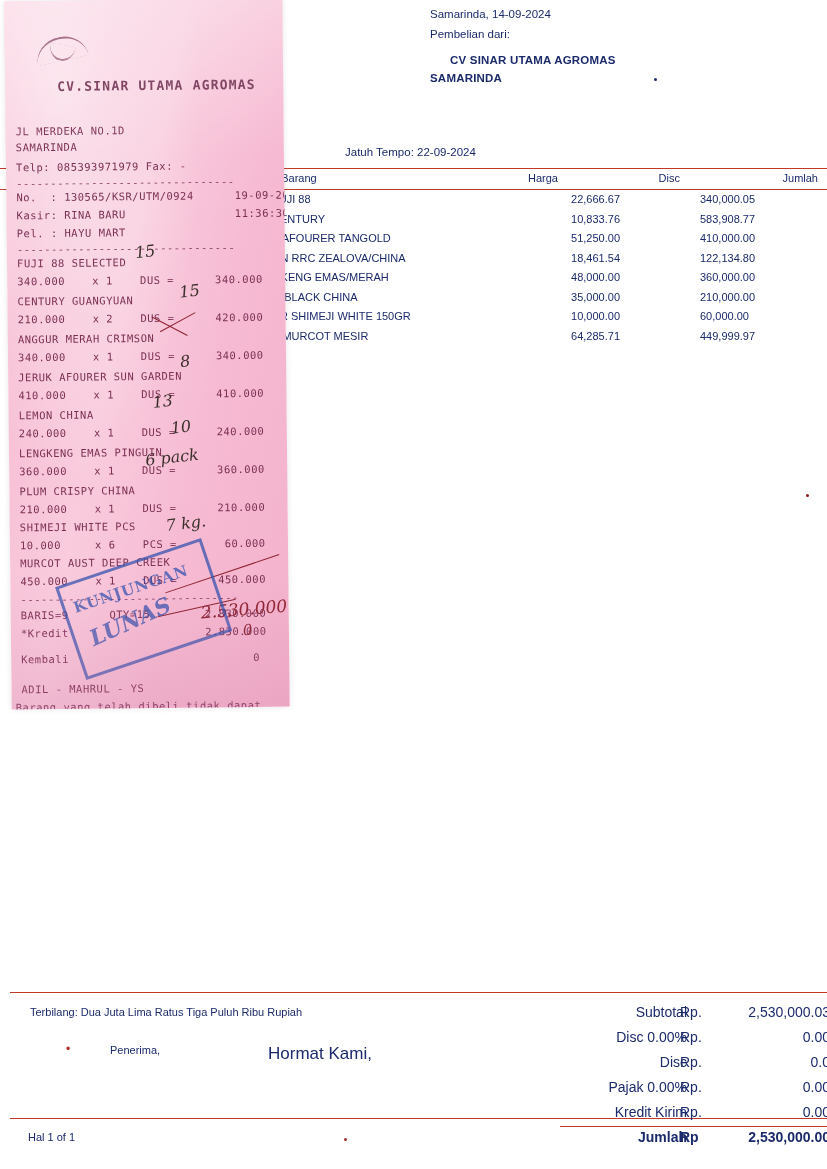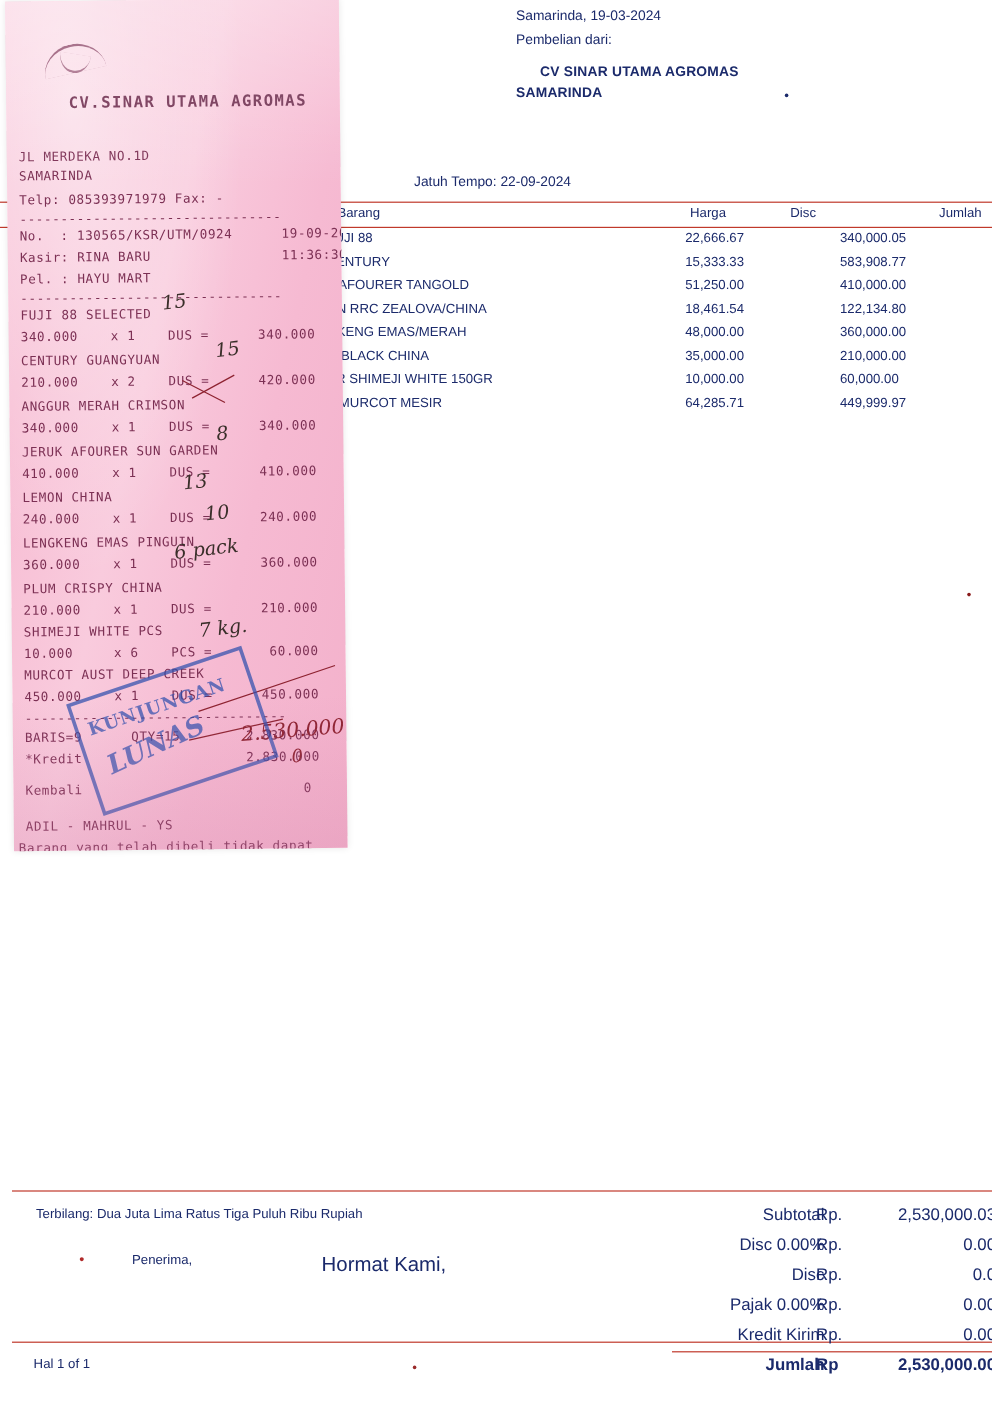--- a/index.html
+++ b/index.html
@@ -53,21 +53,21 @@
     position: relative;
     height: 20px;
   }
   .th {
     position: absolute;
     font-size: 11px;
     color: #1b2a6b;
     top: 3px;
   }
   .th-nama  { left: 272px; }
-  .th-harga { left: 560px; width: 60px; text-align: center; }
+  .th-harga { left: 528px; width: 60px; text-align: left; }
   .th-disc  { left: 640px; width: 40px; text-align: right; }
   .th-jml   { left: 740px; width: 78px; text-align: right; }
 
   .trow {
     position: relative;
     height: 19.5px;
   }
   .td {
     position: absolute;
     font-size: 11px;
@@ -259,21 +259,21 @@
     font-family: "DejaVu Serif", serif;
     font-style: italic; font-weight: bold; font-size: 22px;
     transform: rotate(-6deg);
   }
 </style>
 </head>
 <body>
 
 <div class="invoice">
 
-  <div class="inv-text inv-date">Samarinda, 19-03-2024</div>
+  <div class="inv-text inv-date">Samarinda, 14-09-2024</div>
   <div class="inv-text inv-from">Pembelian dari:</div>
   <div class="inv-text inv-cust">CV SINAR UTAMA AGROMAS</div>
   <div class="inv-text inv-city">SAMARINDA</div>
   <div class="inv-text inv-due">Jatuh Tempo: 22-09-2024</div>
 
   <div class="dot-a"></div>
   <div class="dot-b"></div>
   <div class="dot-c"></div>
 
   <div class="tbl">
@@ -287,21 +287,21 @@
     <div class="rule"></div>
 
     <div class="trow">
       <div class="td td-nama">FUJI 88</div>
       <div class="td td-harga">22,666.67</div>
       <div class="td td-disc"></div>
       <div class="td td-jml">340,000.05</div>
     </div>
     <div class="trow">
       <div class="td td-nama">CENTURY</div>
-      <div class="td td-harga">15,333.33</div>
+      <div class="td td-harga">10,833.76</div>
       <div class="td td-disc"></div>
       <div class="td td-jml">583,908.77</div>
     </div>
     <div class="trow">
       <div class="td td-nama">K AFOURER TANGOLD</div>
       <div class="td td-harga">51,250.00</div>
       <div class="td td-disc"></div>
       <div class="td td-jml">410,000.00</div>
     </div>
     <div class="trow">

